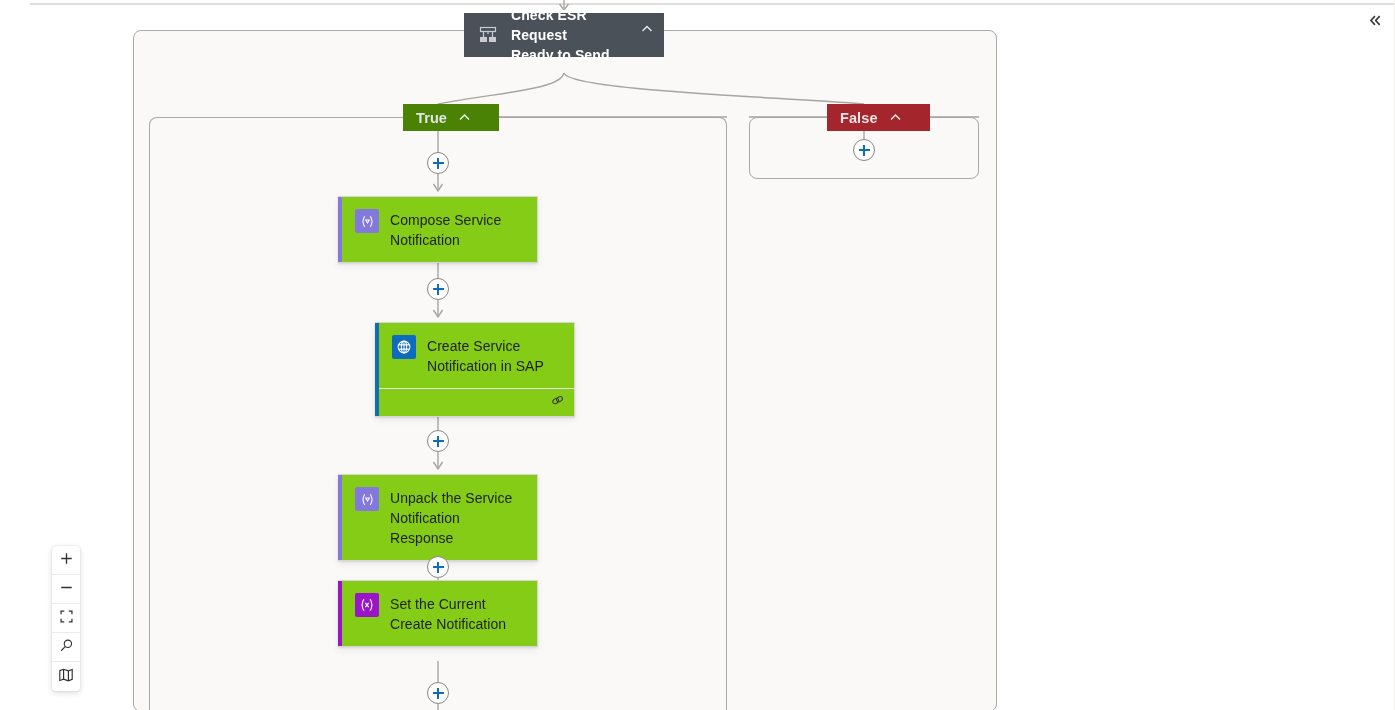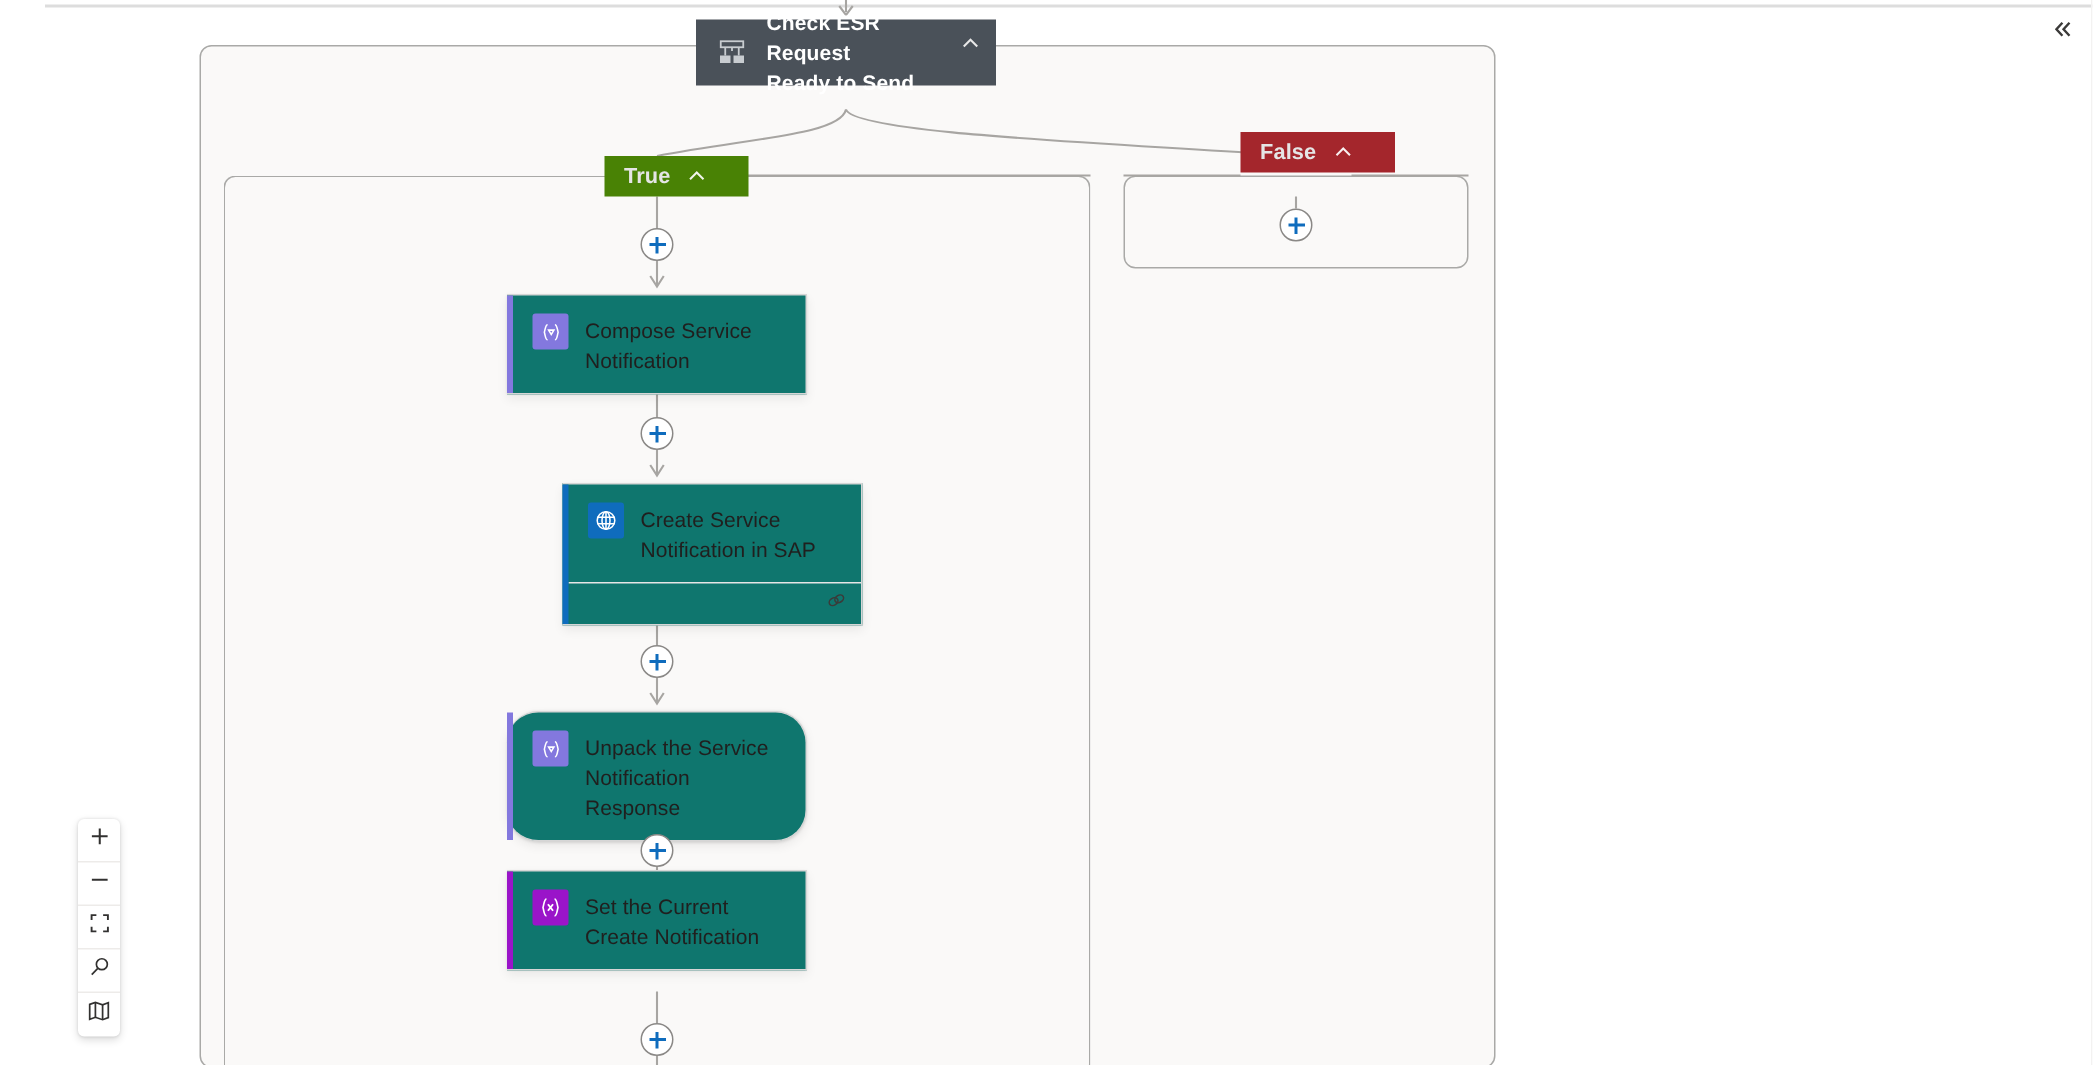--- a/index.html
+++ b/index.html
@@ -62,21 +62,21 @@
     gap: 11px;
     height: 27px;
     padding: 0 28px 0 13px;
     color: #e5e5e5;
     font-size: 14.5px;
     font-weight: bold;
     letter-spacing: .1px;
     z-index: 6;
   }
   .badge-true  { left: 403px; top: 104px; background: #498205; }
-  .badge-false { left: 827px; top: 88px; background: #a4262c; }
+  .badge-false { left: 827px; top: 104px; background: #a4262c; }
   .badge .chev { display: block; width: 13px; height: 13px; opacity: .92; }
   .badge .chev svg { display: block; }
 
   
   .cond-node {
     position: absolute;
     left: 464px; top: 13px;
     width: 200px; height: 44px;
     background: #4a5159;
     display: flex;
@@ -103,21 +103,21 @@
     width: 14px; height: 14px;
     align-self: flex-start;
     margin-top: 9px;
   }
 
   
   .card {
     position: absolute;
     left: 338px;
     width: 200px;
-    background: #0f766e;
+    background: #84cc16;
     border: 1px solid #d6d6d6;
     border-left-width: 0;
     box-shadow: 0 .6px 1.8px rgba(0,0,0,.10), 0 3px 7px rgba(0,0,0,.07);
     z-index: 5;
     display: flex;
     flex-direction: column;
   }
   .card .accent {
     position: absolute;
     left: 0; top: 0; bottom: 0;
@@ -154,21 +154,21 @@
     height: 28px;
     display: flex;
     align-items: center;
     justify-content: flex-end;
     padding-right: 9px;
     margin-left: 4px;
   }
 
   .card-compose { top: 196px; }
   .card-sap     { top: 322px; margin-left: 37px; }
-  .card-unpack  { top: 474px; border-radius: 21px; }
+  .card-unpack  { top: 474px; }
   .card-setvar  { top: 580px; }
 
   
   .plus {
     position: absolute;
     width: 22px; height: 22px;
     border-radius: 50%;
     background: #ffffff;
     border: 1px solid #8a8886;
     display: flex;

